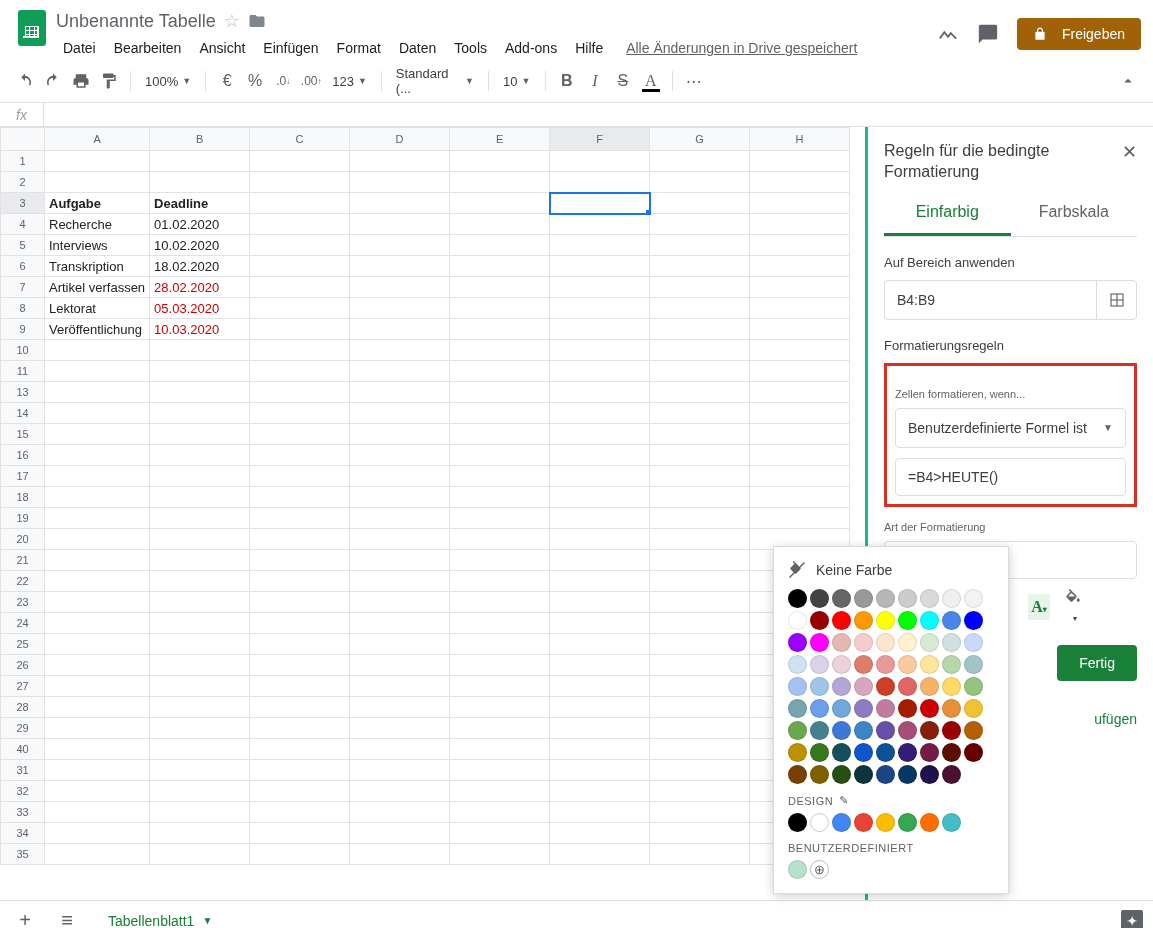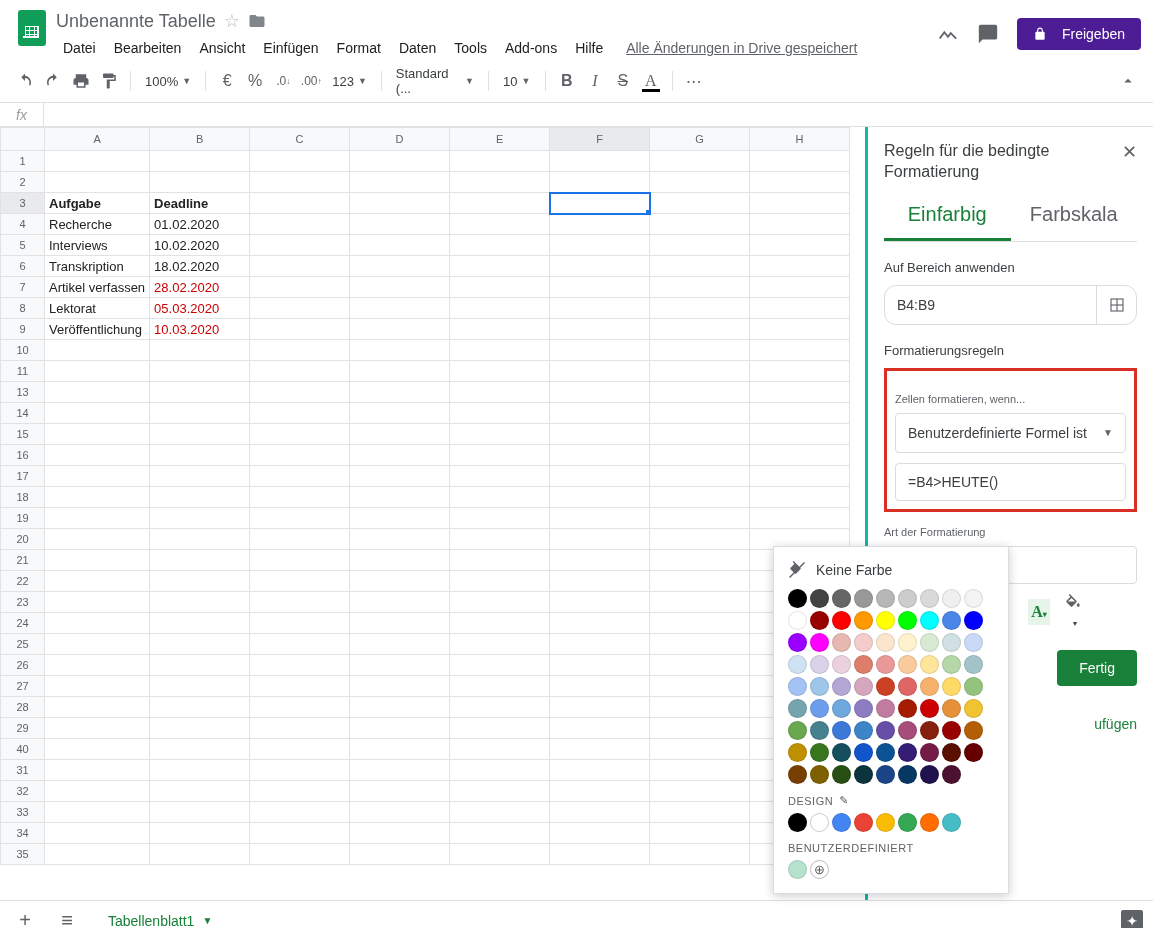--- a/index.html
+++ b/index.html
@@ -13,21 +13,21 @@
 .logo-grid { position:absolute; left:7px; bottom:8px; width:14px; height:12px; background: linear-gradient(#fff,#fff) 0 0/14px 1px no-repeat, linear-gradient(#fff,#fff) 0 4px/14px 1px no-repeat, linear-gradient(#fff,#fff) 0 8px/14px 1px no-repeat, linear-gradient(#fff,#fff) 0 0/1px 12px no-repeat, linear-gradient(#fff,#fff) 4px 0/1px 12px no-repeat, linear-gradient(#fff,#fff) 9px 0/1px 12px no-repeat, linear-gradient(#fff,#fff) 13px 0/1px 12px no-repeat; }
 .title-area { flex: 1; padding-left: 4px; }
 .title-row { display: flex; align-items: center; gap: 8px; height: 26px; }
 .doc-title { font-size: 18px; color: #5f6368; }
 .star-icon, .folder-icon { color: #bbb; font-size: 18px; }
 .menu-bar { display: flex; gap: 4px; font-size: 14px; color: #202124; margin-top: 2px; }
 .menu-item { padding: 4px 7px; cursor: pointer; }
 .autosave { color: #5f6368; text-decoration: underline; margin-left: 12px; padding: 4px 0; font-size: 14px;}
 .header-right { display: flex; align-items: center; gap: 18px; padding-top: 10px; }
 .hr-icon { color: #5f6368; font-size: 20px; }
-.share-btn { background: #4c1d95; color: #fff; border-radius: 4px; padding: 8px 16px; font-size: 14px; font-weight: 500; display: flex; align-items: center; gap: 15px; }
+.share-btn { background: #a16207; color: #fff; border-radius: 4px; padding: 8px 16px; font-size: 14px; font-weight: 500; display: flex; align-items: center; gap: 15px; }
 .lock-icon { font-size: 14px; }
 
 
 .toolbar { display: flex; align-items: center; padding: 6px 12px; border-bottom: 1px solid #e0e0e0; gap: 2px; }
 .tb-icon { width: 26px; height: 26px; display: flex; align-items: center; justify-content: center; color: #5f6368; cursor: pointer; font-size: 16px; border-radius:2px; }
 .tb-sep { width: 1px; height: 20px; background: #e0e0e0; margin: 0 6px; }
 .tb-drop { display: flex; align-items: center; padding: 0 6px; color: #3c4043; font-size: 13px; cursor: pointer; }
 .tb-drop .arrow { font-size: 9px; margin-left: 4px; color: #5f6368;}
 .collapse-icon { margin-left: auto; }
 
@@ -54,25 +54,25 @@
 .right { text-align: left; }
 .selected-cell { outline: 2px solid #1a73e8; outline-offset: -1px; position: relative; }
 .selected-cell::after { content:""; position:absolute; right:-3px; bottom:-3px; width:6px; height:6px; background:#1a73e8; }
 .corner-cell { background: #f8f9fa; }
 
 
 .sb-title-row { display: flex; justify-content: space-between; align-items: flex-start; }
 .sb-title { font-size: 16px; color: #3c4043; line-height: 1.3; }
 .sb-close { color: #5f6368; font-size: 18px; cursor: pointer; }
 .sb-tabs { display: flex; margin-top: 8px; border-bottom: 1px solid #e0e0e0; }
-.sb-tab { flex: 1; text-align: center; padding: 12px 0; font-size: 20px; color: #5f6368; cursor: pointer; }
+.sb-tab { flex: 1; text-align: center; padding: 12px 0; font-size: 16px; color: #5f6368; cursor: pointer; }
 .sb-tab.active { color: #188038; border-bottom: 3px solid #188038; font-weight:500; }
 .sb-section-label { font-size: 13px; color: #3c4043; margin: 18px 0 10px; }
 .sb-section-small { font-size: 11px; color: #5f6368; margin: 14px 0 8px; }
-.range-box { display: flex; border: 1px solid #dadce0; border-radius: 12px; height: 40px; align-items: center; }
+.range-box { display: flex; border: 1px solid #dadce0; border-radius: 4px; height: 40px; align-items: center; }
 .range-input { flex: 1; border: none; padding: 0 12px; font-size: 14px; color: #3c4043; }
 .range-picker { width: 40px; height: 100%; display:flex; align-items:center; justify-content:center; color:#5f6368; border-left:1px solid #dadce0; }
 .highlight-box { border: 3px solid #d93025; padding: 8px 8px; margin-top: 8px; }
 .dropdown-field { border: 1px solid #dadce0; border-radius: 4px; height: 40px; display: flex; align-items: center; padding: 0 12px; font-size: 14px; color: #3c4043; justify-content:space-between; }
 .formula-input { border: 1px solid #dadce0; border-radius: 4px; height: 38px; padding: 0 12px; font-size: 14px; color: #3c4043; width: 100%; margin-top: 10px; }
 .custom-badge { border: 1px solid #dadce0; border-radius: 4px; padding: 10px 12px; font-size: 14px; color: #d93025; }
 .format-toolbar { display: flex; gap: 14px; margin-top: 10px; align-items: center; }
 .ft-icon { width: 22px; color: #3c4043; font-size: 16px; text-align: center; cursor:pointer; }
 .ft-a { background: #e6f4ea; padding: 4px 2px; color: #188038; font-family: 'Times New Roman', serif; font-weight:bold; position:relative; }
 .ft-fill { color:#3c4043; }

